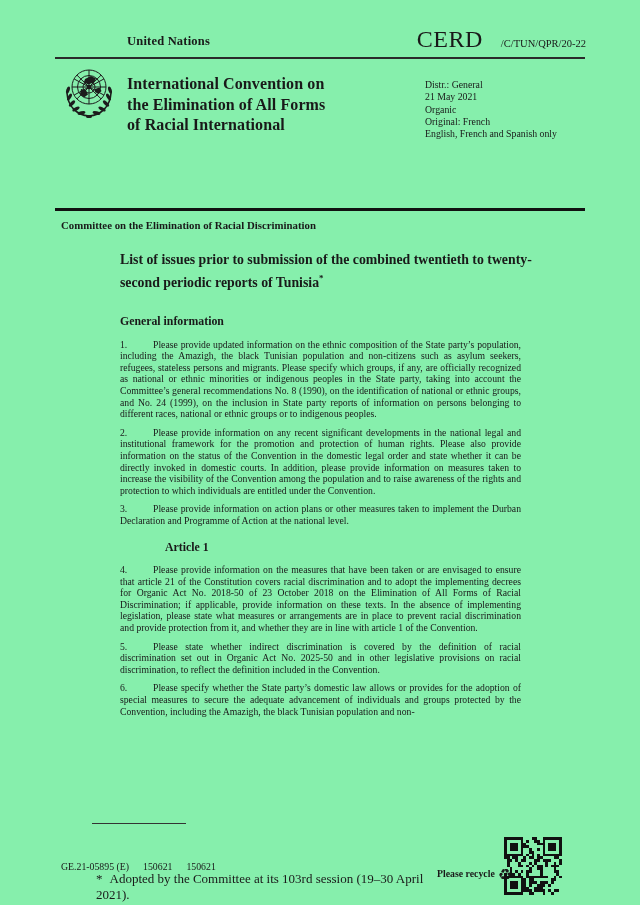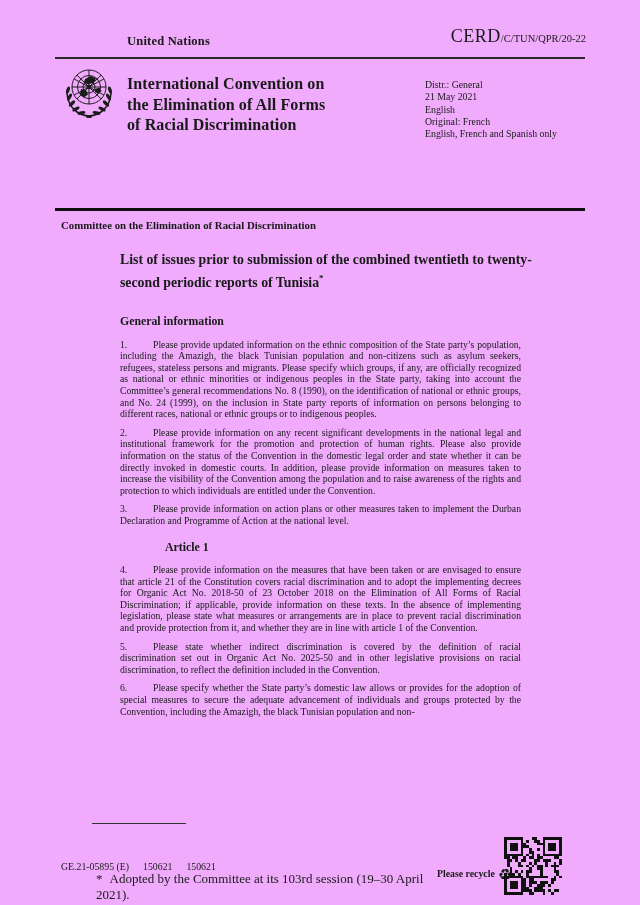--- a/index.html
+++ b/index.html
@@ -4,33 +4,33 @@
 <style>
   * { margin: 0; padding: 0; box-sizing: border-box; }
   html, body { width: 640px; height: 905px; }
   body {
     background: #ffffff;
     font-family: "Liberation Serif", serif;
     color: #191919;
     position: relative;
     overflow: hidden;
   }
-  .page { position: absolute; inset: 0; background: #f0abfc; }
+  .page { position: absolute; inset: 0; background: #86efac; }
 
   
   .un-label {
     position: absolute; left: 127px; top: 34px;
     font-size: 12.5px; font-weight: bold; letter-spacing: 0.2px;
   }
   .doc-symbol {
     position: absolute; right: 54px; top: 26px;
     white-space: nowrap;
   }
-  .doc-symbol .symbol-main { font-size: 18px; letter-spacing: 0.5px; }
-  .doc-symbol .symbol-suffix { font-size: 10.5px; }
+  .doc-symbol .symbol-main { font-size: 24px; letter-spacing: 0.5px; }
+  .doc-symbol .symbol-suffix { font-size: 10.5px; margin-left: 18px; }
   .rule-thin {
     position: absolute; left: 55px; width: 530px; top: 57px;
     height: 2px; background: #2a2a2a;
   }
 
   
   .emblem { position: absolute; left: 59px; top: 63px; width: 60px; height: 60px; }
   .conv-title {
     position: absolute; left: 127px; top: 66px;
     font-size: 16px; font-weight: bold; line-height: 20.5px; letter-spacing: 0.1px; margin-top: 8px;
@@ -142,27 +142,27 @@
         <ellipse cx="43" cy="46" rx="1.7" ry="4" transform="rotate(-60 43 46)"></ellipse>
         <ellipse cx="37.5" cy="50" rx="1.7" ry="4" transform="rotate(-75 37.5 50)"></ellipse>
         <ellipse cx="30" cy="53.5" rx="1.6" ry="3" transform="rotate(90 30 53.5)"></ellipse>
       </g>
     </svg>
   </div>
 
   <div class="conv-title">
     <div>International Convention on</div>
     <div>the Elimination of All Forms</div>
-    <div>of Racial Discrimination</div>
+    <div>of Racial International</div>
   </div>
 
   <div class="distribution">
     <div>Distr.: General</div>
     <div>21 May 2021</div>
-    <div>English</div>
+    <div>Organic</div>
     <div>Original: French</div>
     <div>English, French and Spanish only</div>
   </div>
 
   <div class="rule-thick"></div>
 
   <div class="committee-line">Committee on the Elimination of Racial Discrimination</div>
 
   <div class="doc-title">
     <span>List of issues prior to submission of the combined twentieth to twenty-second periodic reports of Tunisia</span><sup>*</sup>

